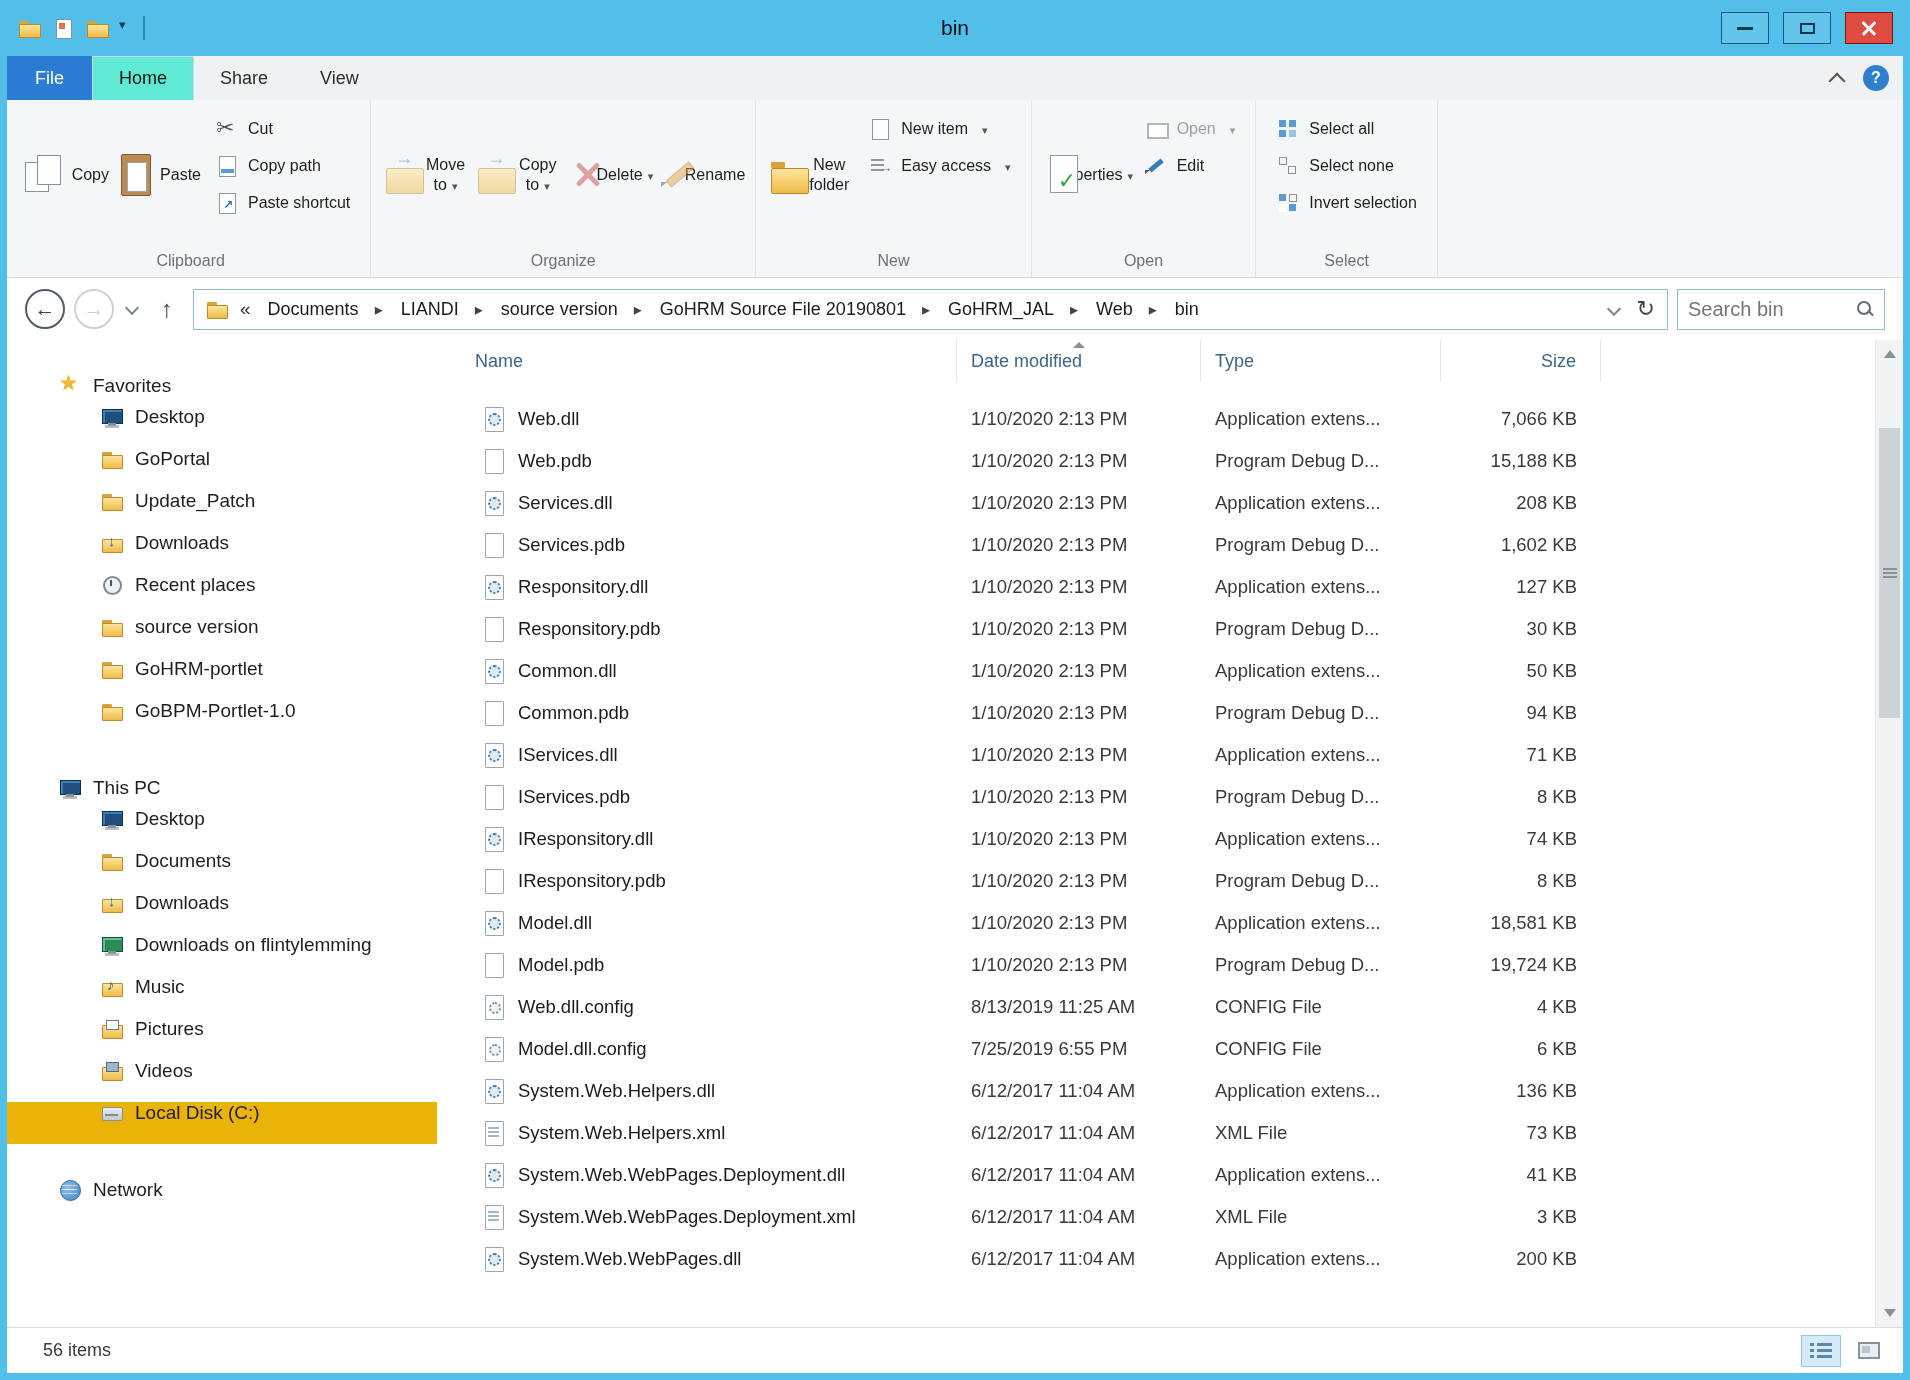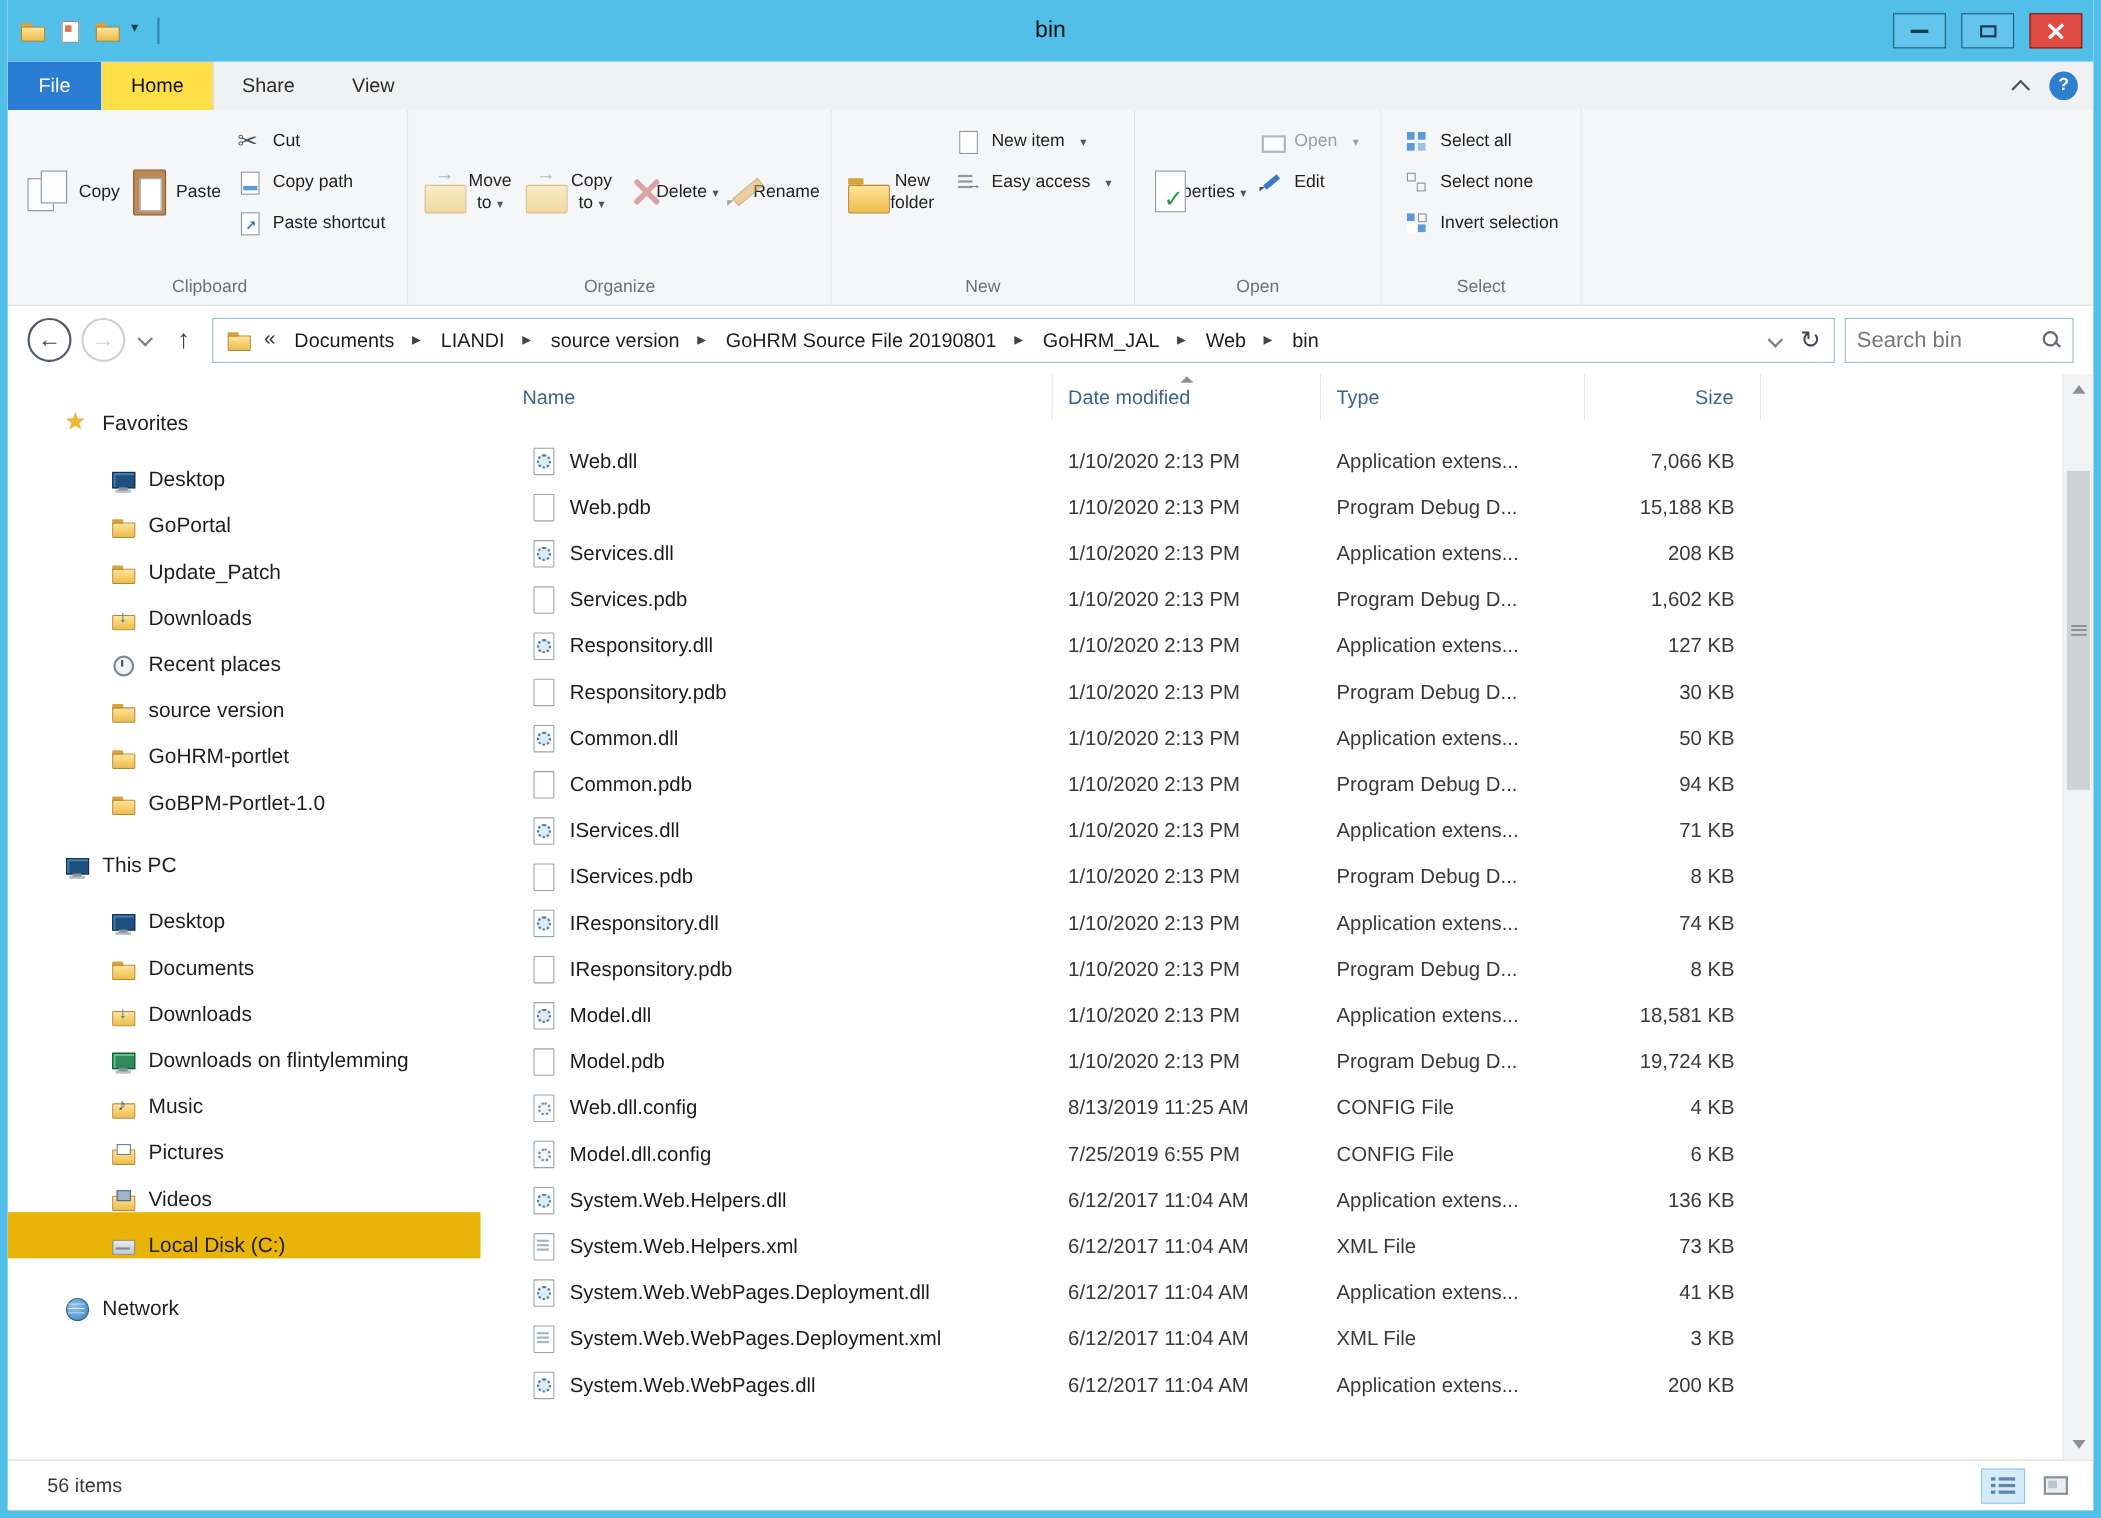--- a/index.html
+++ b/index.html
@@ -26,21 +26,21 @@
 .g-max{width:15px;height:11px;border:2px solid #0f3a52}
 .g-close{width:18px;height:18px;position:relative}
 .g-close::before,.g-close::after{content:"";position:absolute;left:0;top:8px;width:18px;height:2.5px;background:#fff;border-radius:1px}
 .g-close::before{transform:rotate(45deg)}
 .g-close::after{transform:rotate(-45deg)}
 
 
 .tabsrow{height:44px;background:#f0f1f2;display:flex;align-items:stretch;flex:0 0 auto}
 .tab-file{background:#2b7cd3;color:#fff;padding:0 28px;display:flex;align-items:center;font-size:18px}
 .tab{padding:0 26px;display:flex;align-items:center;font-size:18px;color:#2b2b2b}
-.tab.active{background:#fde047;border:1px solid #d8d8d8;border-bottom:0;color:#111}
+.tab.active{background:#5eead4;border:1px solid #d8d8d8;border-bottom:0;color:#111}
 .tabs-right{margin-left:auto;display:flex;align-items:center;gap:20px;padding-right:14px}
 .chev-up{width:12px;height:12px;border-left:2px solid #555;border-top:2px solid #555;transform:rotate(45deg);margin-top:6px}
 .help{width:26px;height:26px;border-radius:50%;background:#2e7fd0;color:#fff;display:flex;align-items:center;justify-content:center}
 .help::before{content:"?";font-size:16px;font-weight:bold}
 
 
 .ribbon{height:178px;background:#f5f6f7;border-bottom:1px solid #d9dadb;display:flex;flex:0 0 auto;padding-left:4px}
 .grp{display:flex;flex-direction:column;border-right:1px solid #e2e3e4;padding:6px 10px 0 10px}
 .grp-body{flex:1;display:flex;align-items:flex-start;gap:4px}
 .grp-label{height:32px;display:flex;align-items:center;justify-content:center;color:#69727b;font-size:16px}
@@ -111,21 +111,21 @@
 .searchbox input::placeholder{color:#767676}
 .i-mag{width:18px;height:18px;position:relative;flex:0 0 auto}
 .i-mag::before{content:"";position:absolute;left:1px;top:1px;width:10px;height:10px;border:2px solid #5f6b76;border-radius:50%}
 .i-mag::after{content:"";position:absolute;left:11px;top:12px;width:7px;height:2px;background:#5f6b76;transform:rotate(45deg)}
 
 
 .main{flex:1;display:flex;min-height:0;background:#fff}
 .sidebar{width:430px;flex:0 0 auto;padding-top:26px;font-size:19px;overflow:hidden}
 .sec{margin-bottom:26px}
 .sec-head{display:flex;align-items:center;gap:12px;padding-left:52px;height:40px}
-.tree-item{display:flex;align-items:flex-end;gap:12px;padding-left:94px;height:42px}
+.tree-item{display:flex;align-items:flex-start;gap:12px;padding-left:94px;height:42px}
 .tree-item.selected{background:#eab308}
 .ico{width:22px;height:22px;position:relative;display:inline-block;flex:0 0 auto}
 .ico-star::before{content:"★";position:absolute;left:0;top:-4px;font-size:21px;color:#f4b62f;text-shadow:0 0 1px #c78d1b}
 .ico-pc::before,.ico-desktop::before{content:"";position:absolute;left:1px;top:3px;width:19px;height:13px;background:#1e4f7e;border:1px solid #122f4d;box-shadow:inset 2px 2px 0 #3e7fb0}
 .ico-pc::after,.ico-desktop::after{content:"";position:absolute;left:7px;top:17px;width:8px;height:3px;background:#8a9299;box-shadow:-3px 2px 0 #b8bfc6,3px 2px 0 #b8bfc6}
 .ico-netpc::before{content:"";position:absolute;left:1px;top:3px;width:19px;height:13px;background:#2e8b57;border:1px solid #14512f;box-shadow:inset 2px 2px 0 #5ec28a}
 .ico-netpc::after{content:"";position:absolute;left:7px;top:17px;width:8px;height:3px;background:#8a9299;box-shadow:-3px 2px 0 #b8bfc6,3px 2px 0 #b8bfc6}
 .ico-folder::before,.ico-documents::before{content:"";position:absolute;left:1px;top:4px;width:10px;height:5px;background:#d9a33c;border-radius:1px}
 .ico-folder::after,.ico-documents::after,.ico-downloads::after,.ico-music::after,.ico-pictures::after,.ico-videos::after{content:"";position:absolute;left:1px;top:7px;width:19px;height:12px;background:linear-gradient(#ffe49a,#eebc49);border:1px solid #b88930;border-radius:1px}
 .ico-downloads::before{content:"↓";position:absolute;left:7px;top:0;z-index:2;color:#1b6ec2;font-weight:bold;font-size:15px}

